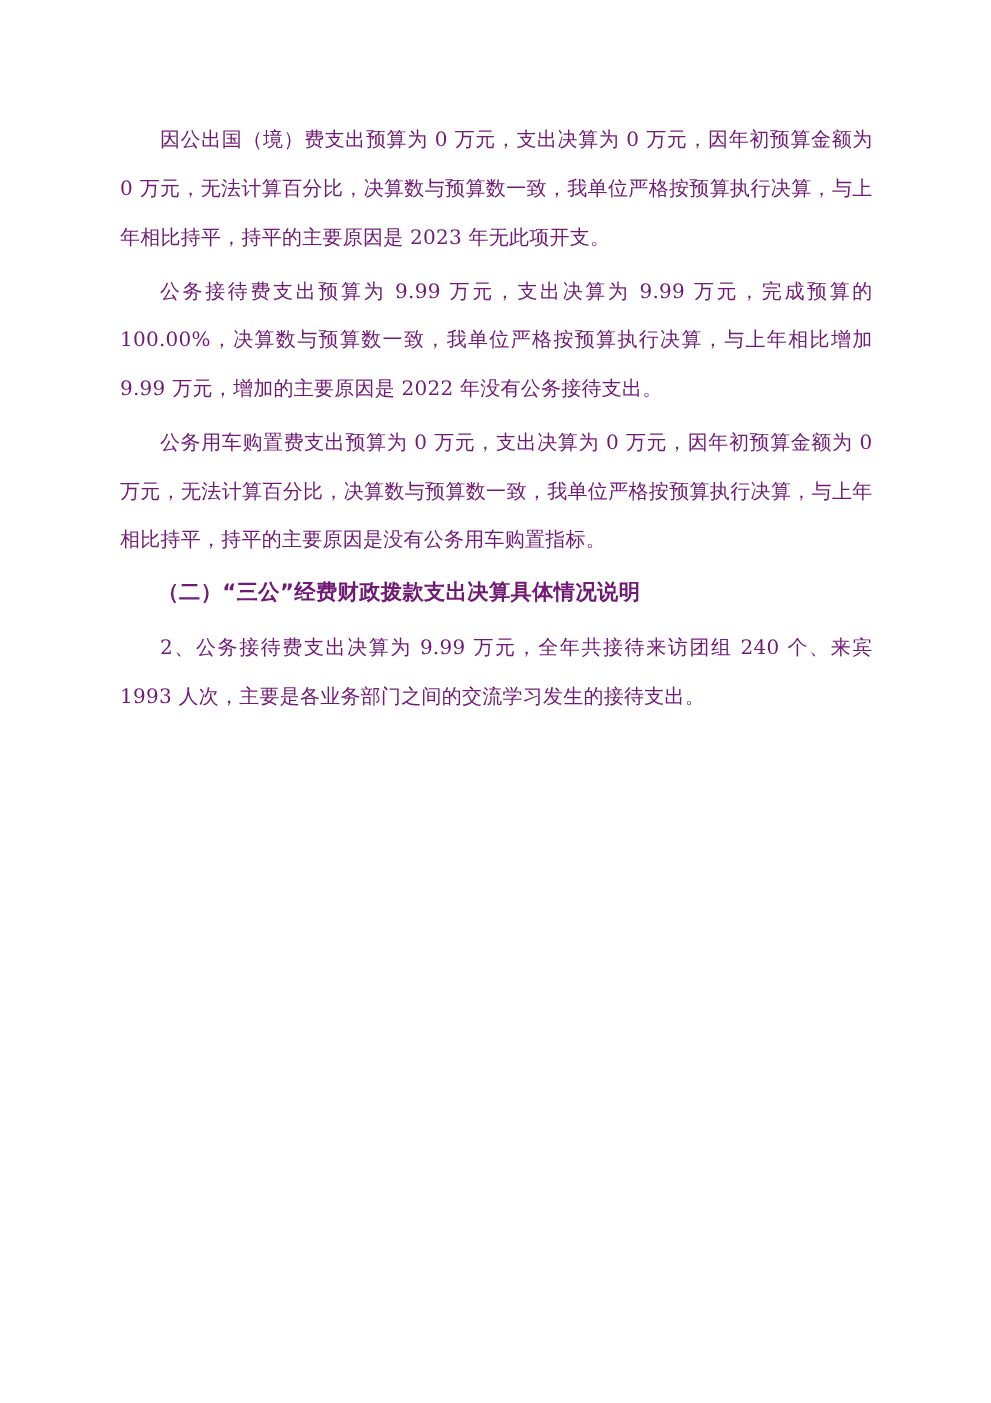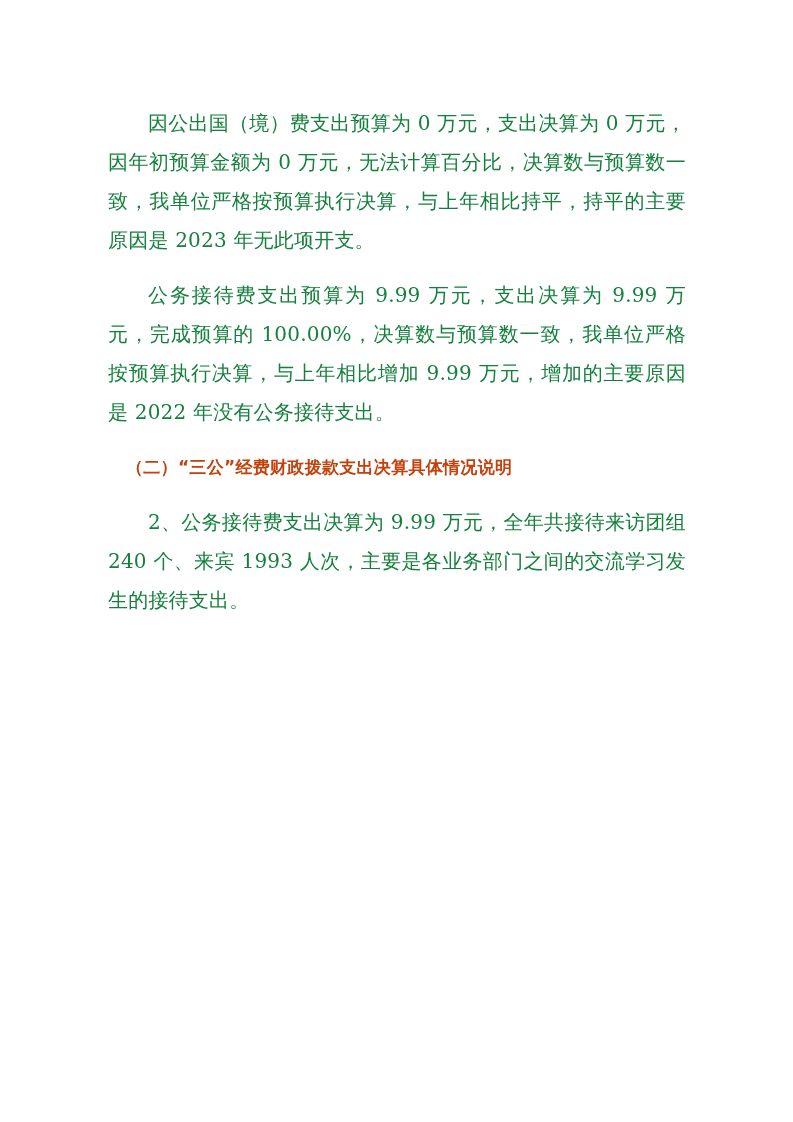--- a/index.html
+++ b/index.html
@@ -17,43 +17,44 @@
     overflow: hidden;
   }
   .content {
     position: absolute;
     left: 92px;
     top: 88px;
     width: 610px;
   }
   .para {
     font-family: "DejaVu Serif", "Liberation Serif", serif;
-    font-size: 20px;
+    font-size: 16px;
     line-height: 39px;
-    color: #15803d;
+    color: #701a75;
     text-align: justify;
     text-justify: inter-ideograph;
     text-indent: 2em;
-    margin: 16px;
+    margin: 4px;
     letter-spacing: 0.2px;
   }
   .heading {
     font-family: "DejaVu Sans", "Liberation Sans", sans-serif;
     font-size: 17px;
     font-weight: bold;
     line-height: 39px;
-    color: #c2410c;
+    color: #701a75;
     text-indent: 2em;
     margin: 0;
     letter-spacing: 0.3px;
   }
 </style>
 </head>
 <body>
 
 <div class="page">
   <div class="content">
     <p class="para">因公出国（境）费支出预算为 0 万元，支出决算为 0 万元，因年初预算金额为 0 万元，无法计算百分比，决算数与预算数一致，我单位严格按预算执行决算，与上年相比持平，持平的主要原因是 2023 年无此项开支。</p>
     <p class="para">公务接待费支出预算为 9.99 万元，支出决算为 9.99 万元，完成预算的 100.00%，决算数与预算数一致，我单位严格按预算执行决算，与上年相比增加 9.99 万元，增加的主要原因是 2022 年没有公务接待支出。</p>
+    <p class="para">公务用车购置费支出预算为 0 万元，支出决算为 0 万元，因年初预算金额为 0 万元，无法计算百分比，决算数与预算数一致，我单位严格按预算执行决算，与上年相比持平，持平的主要原因是没有公务用车购置指标。</p>
     <p class="heading">（二）“三公”经费财政拨款支出决算具体情况说明</p>
     <p class="para">2、公务接待费支出决算为 9.99 万元，全年共接待来访团组 240 个、来宾 1993 人次，主要是各业务部门之间的交流学习发生的接待支出。</p>
   </div>
 </div>
 
 </body></html>

